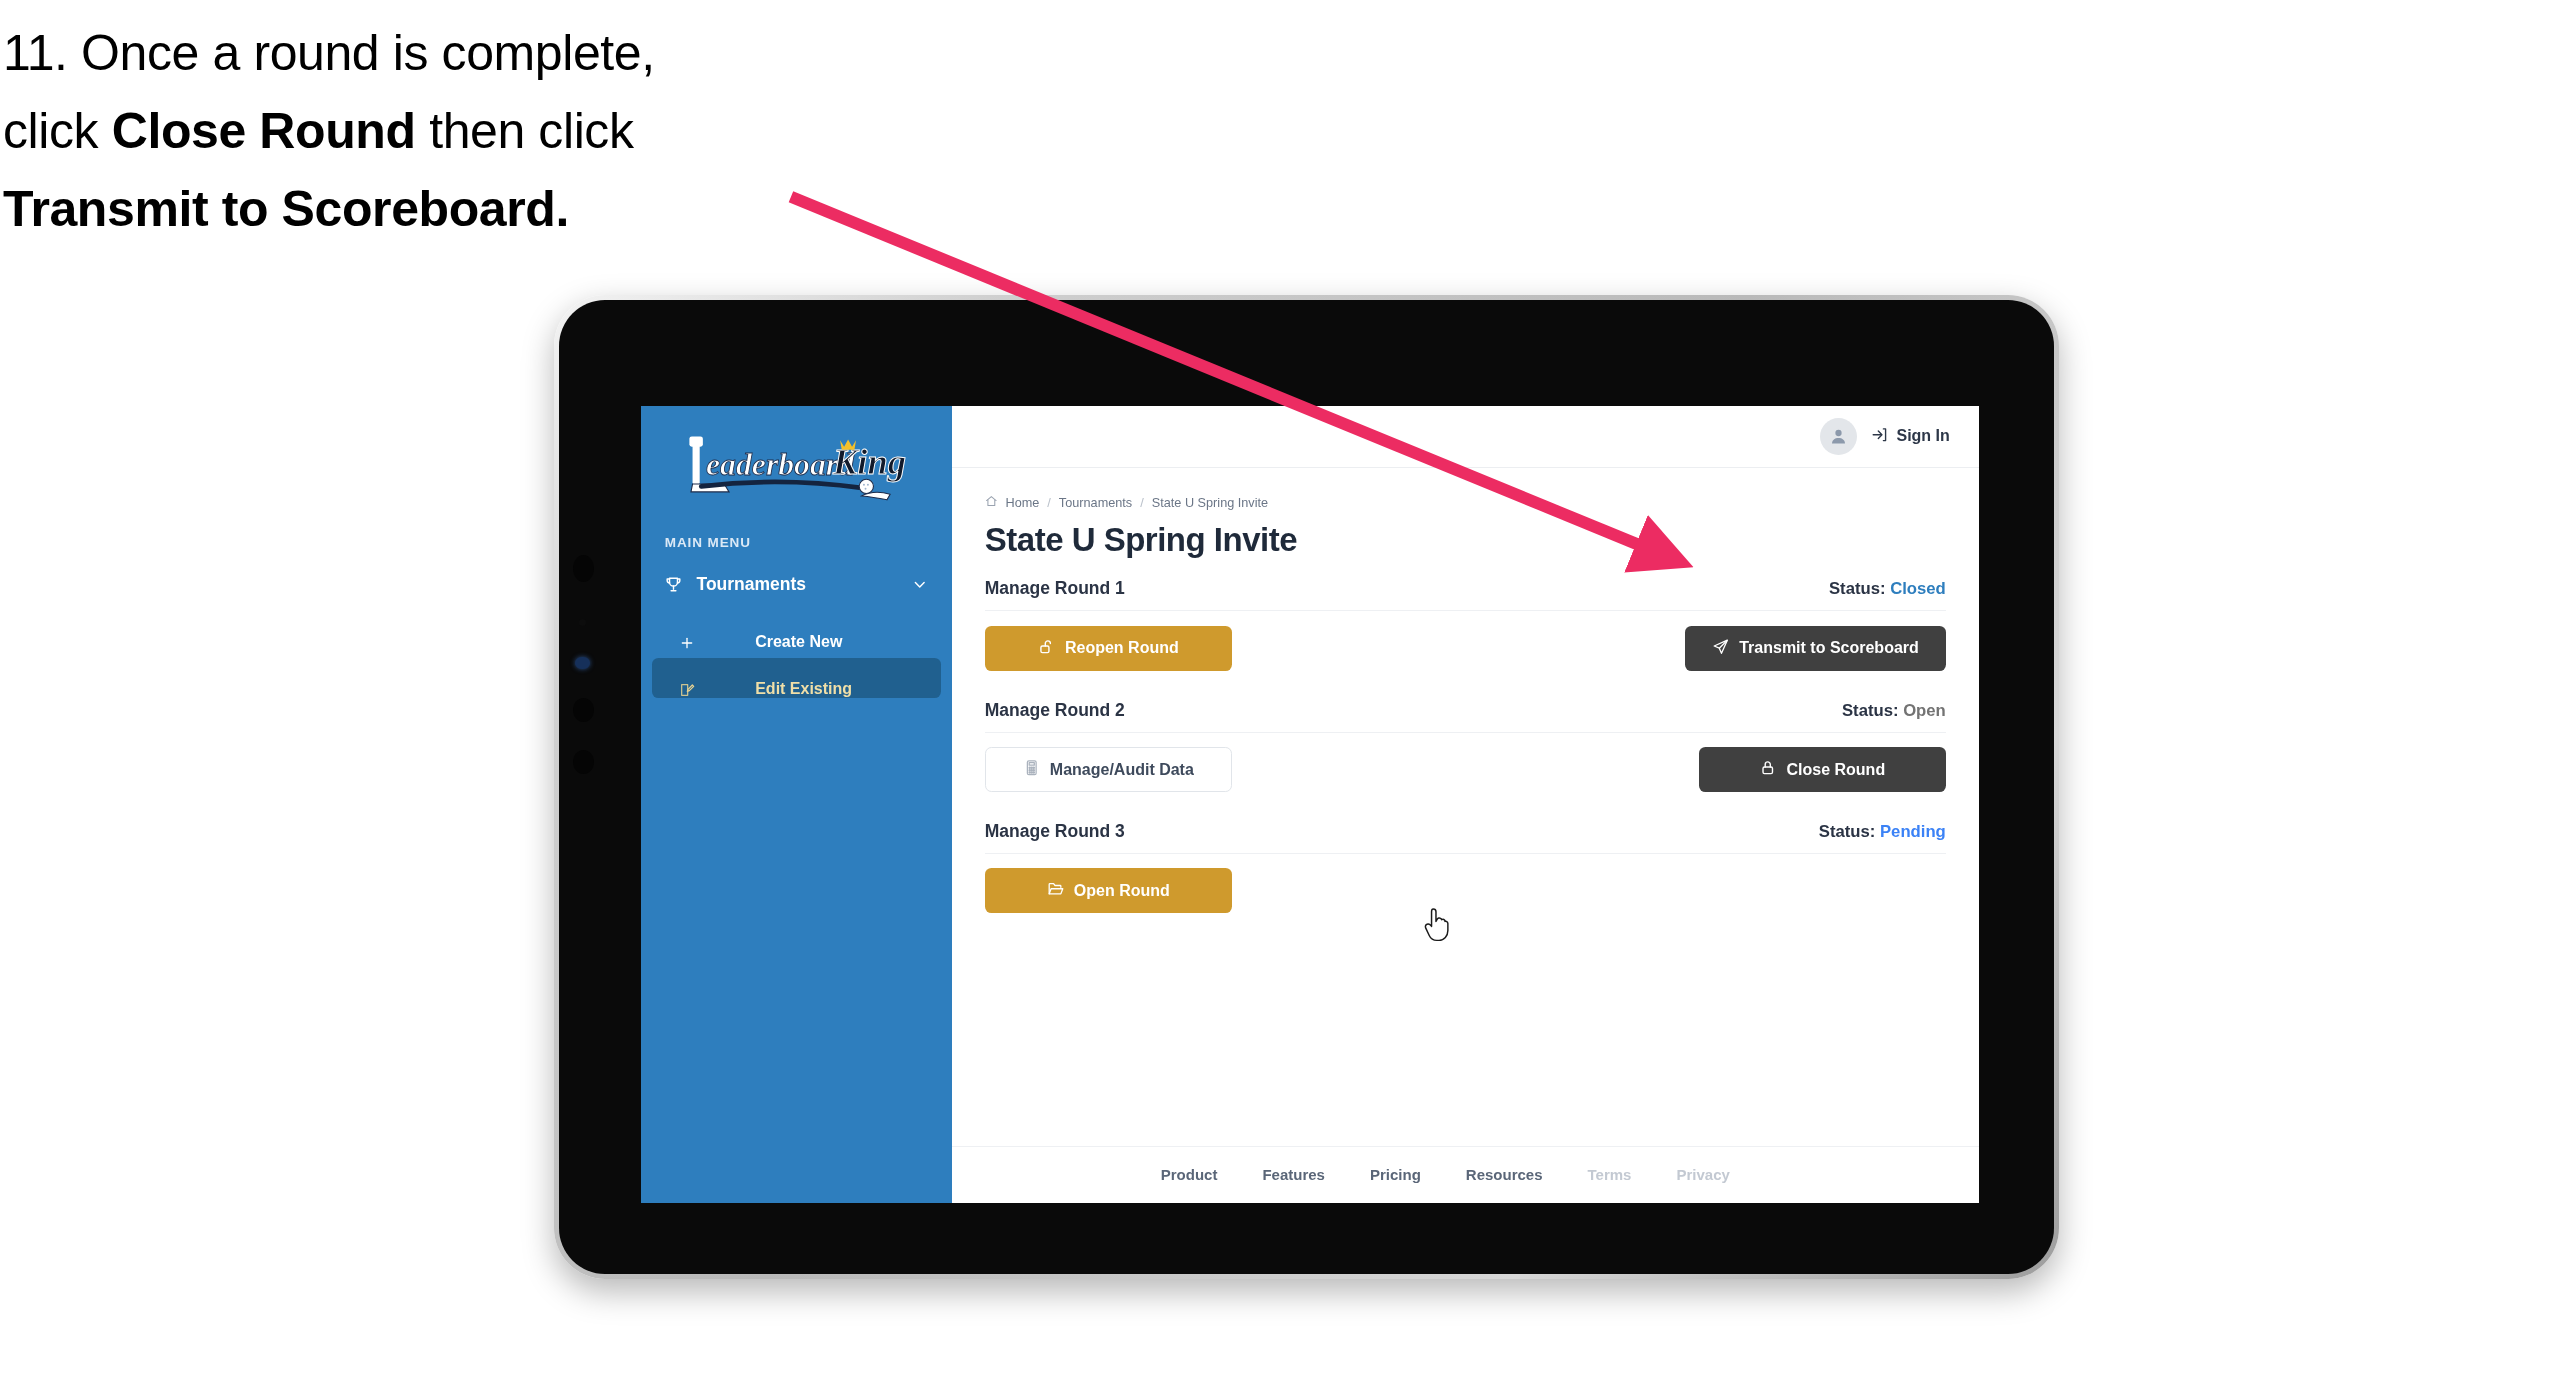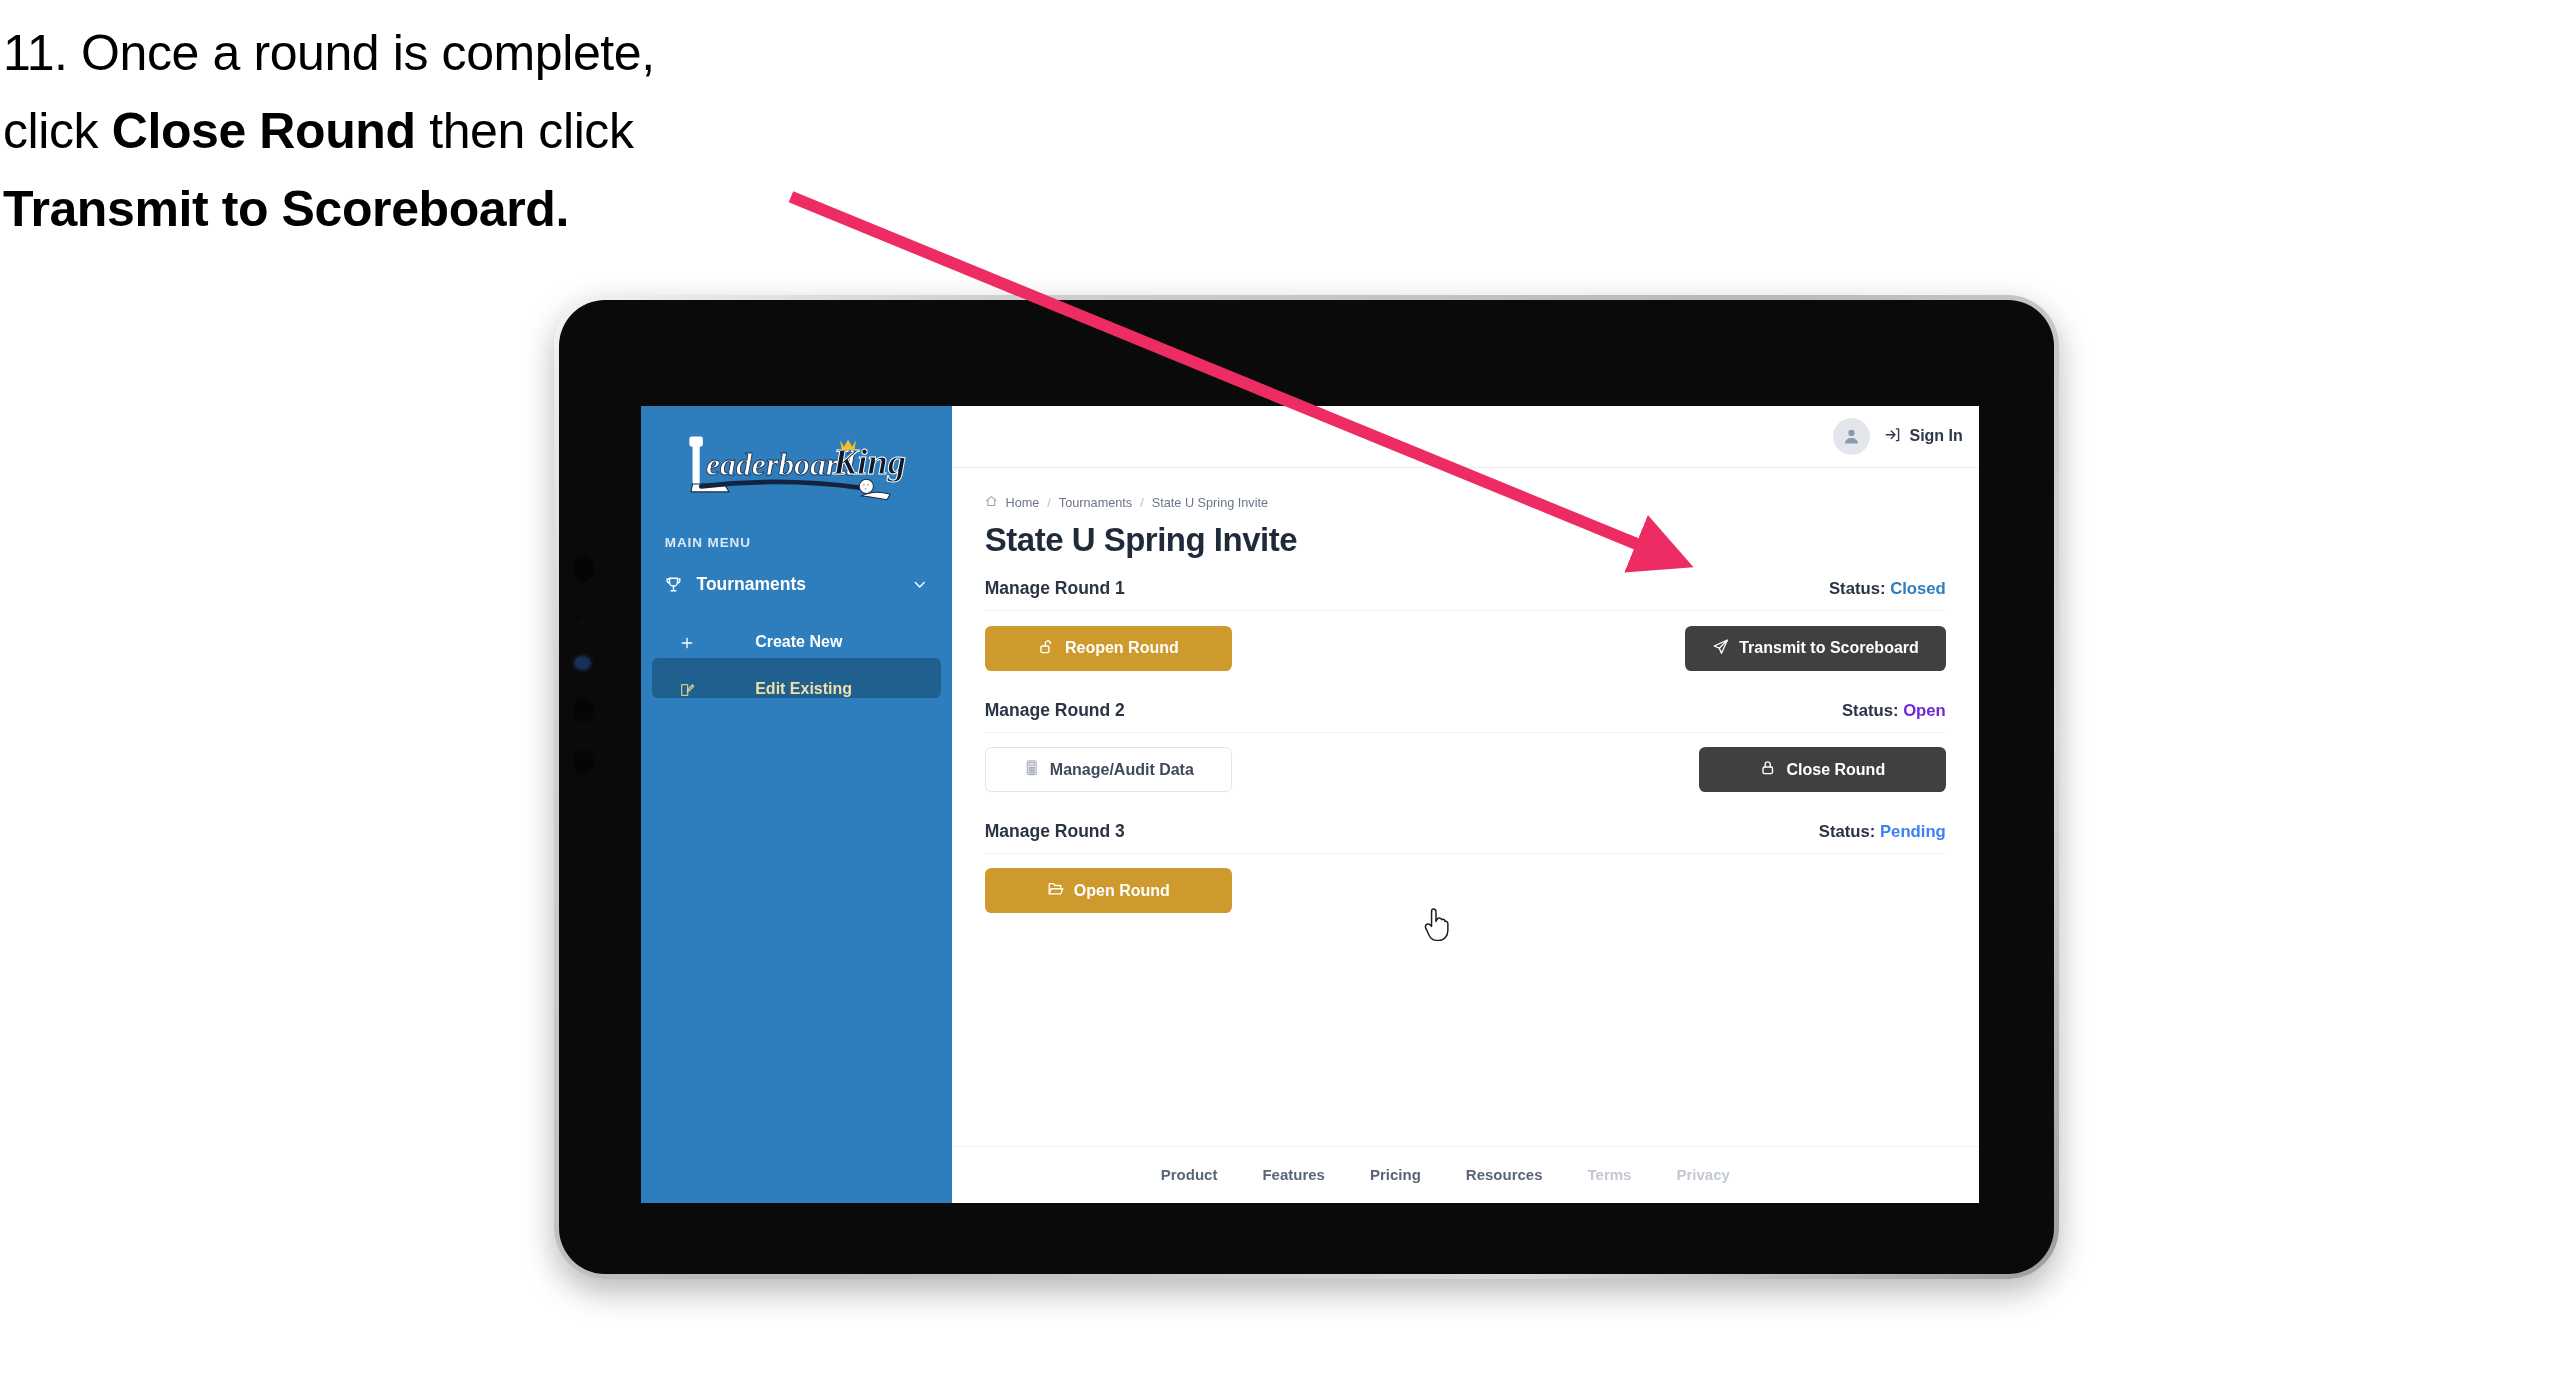--- a/index.html
+++ b/index.html
@@ -161,21 +161,21 @@
     min-width: 0;
   }
 
   #topbar {
     height: 62px;
     flex: 0 0 62px;
     border-bottom: 0.8px solid #eceef1;
     display: flex;
     align-items: center;
     justify-content: flex-end;
-    padding-right: 16px;
+    padding-right: 29px;
     gap: 14.3px;
   }
   .avatar {
     width: 37px; height: 37px;
     border-radius: 50%;
     background: #e3e6ea;
     display: flex; align-items: center; justify-content: center;
   }
   .signin {
     display: flex; align-items: center; gap: 8px;
@@ -428,21 +428,21 @@
                   <span>Transmit to Scoreboard</span>
                 </button>
               </div>
             </section>
 
             <section class="round-block">
               <div class="round-head">
                 <span class="round-title">Manage Round 2</span>
                 <span class="round-status">
                   <span>Status:</span>
-                  <span class="val" id="st1" style="color: #6d28d9;">Open</span>
+                  <span class="val" id="st1" style="color: #737373;">Open</span>
                 </span>
               </div>
               <div class="round-actions">
                 <button class="btn btn-ghost">
                   <span>
                     <svg width="17.5" height="17.5" viewBox="0 0 24 24" fill="none" stroke="#aab2bd" stroke-width="1.7" stroke-linecap="round" stroke-linejoin="round">
                       <rect x="6" y="2.5" width="12" height="19" rx="2"></rect>
                       <rect x="8.5" y="5" width="7" height="3.4"></rect>
                       <circle cx="9.2" cy="12" r=".9"></circle>
                         <circle cx="12" cy="12" r=".9"></circle>

